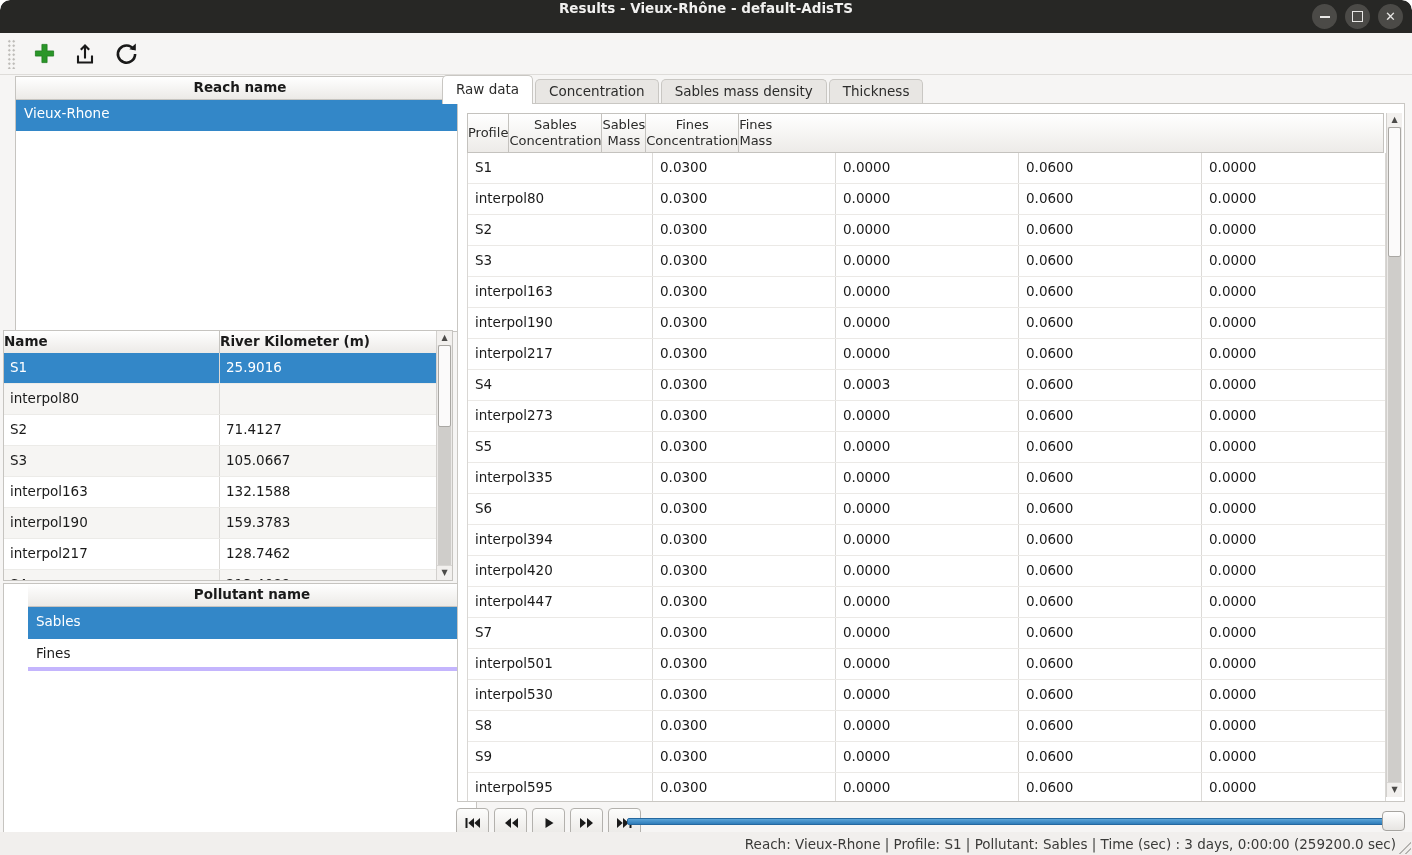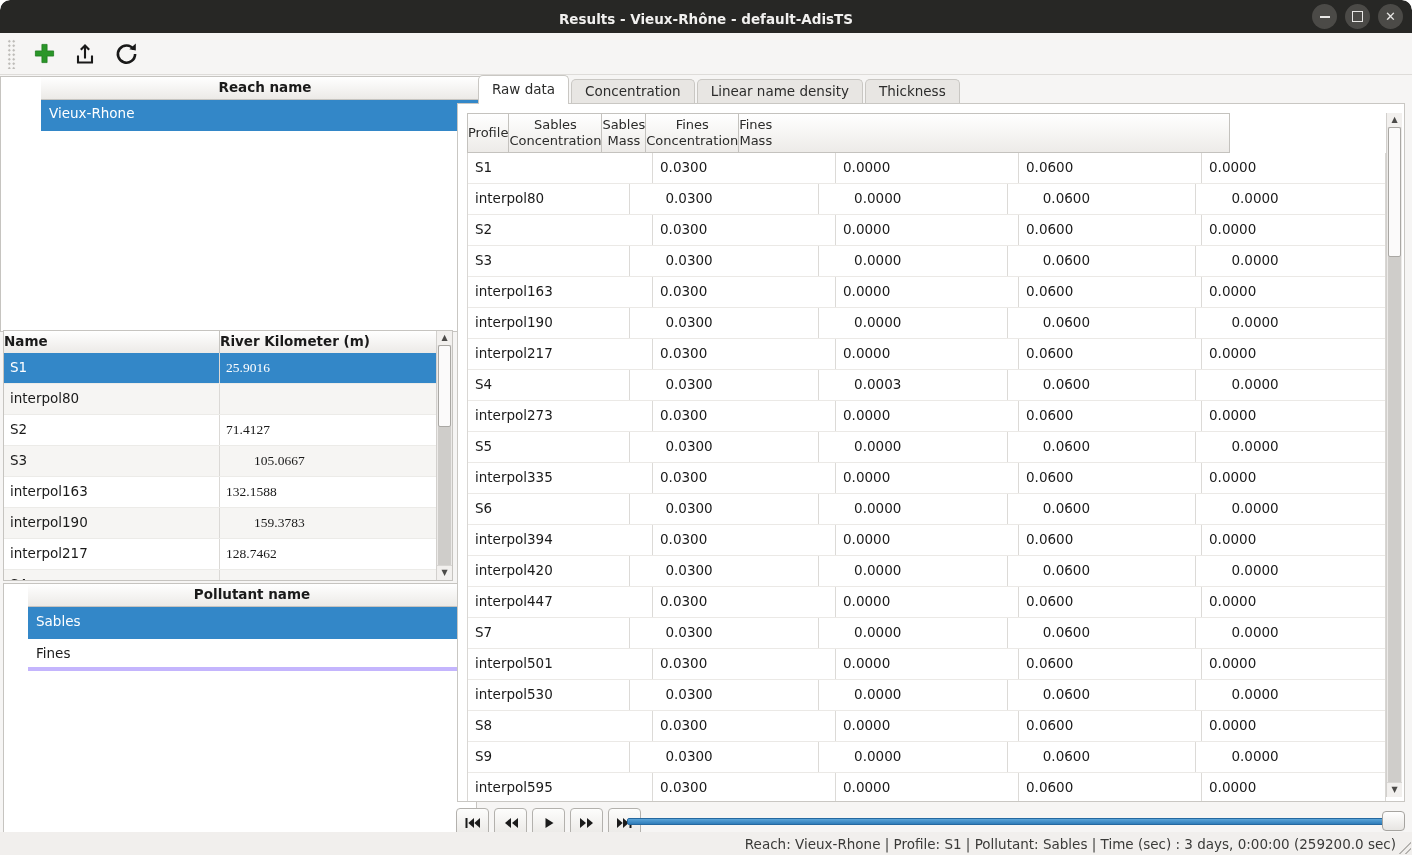--- a/index.html
+++ b/index.html
@@ -3,66 +3,66 @@
 <meta charset="utf-8">
 <style>
   html,body{margin:0;padding:0;background:#fff;}
   .window{
     position:relative;width:1412px;height:855px;overflow:hidden;
     font-family:"DejaVu Sans","Liberation Sans",sans-serif;font-size:13.5px;color:#1a1a1a;
     background:#f6f5f4;border-radius:10px 10px 0 0;
   }
   
   .titlebar{position:absolute;top:0;left:0;right:0;height:38px;background:#272725;
-    border-radius:10px 10px 0 0;display:flex;align-items:center;justify-content:center;}
+    border-radius:10px 10px 0 0;display:flex;justify-content:center;}
   .title{color:#f1f0ef;font-weight:bold;font-size:13.5px;}
   .win-controls{position:absolute;right:9px;top:4px;display:flex;gap:8px;}
   .win-btn{width:25px;height:25px;border-radius:50%;background:#4b4a47;color:#e9e8e6;
     display:flex;align-items:center;justify-content:center;font-size:13px;line-height:1;cursor:default;}
   .win-btn .bar{width:10px;height:2px;background:#e9e8e6;display:block;}
   .win-btn .sq{width:9px;height:9px;border:1.5px solid #e9e8e6;display:block;}
   
   .toolbar{position:absolute;top:33px;left:0;right:0;height:41px;background:#f6f5f4;
     border-bottom:1px solid #dedcd9;display:flex;align-items:center;gap:15px;padding-left:7px;}
   .grip{width:9px;height:30px;background-image:radial-gradient(circle,#b9b7b3 1px,transparent 1.3px);
     background-size:4.5px 4.5px;}
   .tool-btn{width:26px;height:26px;display:flex;align-items:center;justify-content:center;cursor:default;}
   
   .panel{position:absolute;background:#fff;border:1px solid #c6c4c0;overflow:hidden;}
   .panel-header{height:22px;background:linear-gradient(#ffffff,#eceae7);border-bottom:1px solid #c6c4c0;
     font-weight:bold;text-align:center;line-height:21px;font-size:13.5px;}
   .list-item{height:27px;line-height:27px;padding:0 8px;border-bottom:4px solid #c4b5fd;}
   .pollutant .list-item{height:28px;line-height:28px;}
   .sel{background:#3387c8 !important;color:#fff;border-bottom-color:#3387c8;}
-  .alt{background:#f6f5f3;gap:28px;}
+  .alt{background:#f6f5f3;}
   
   .pt-header{display:flex;height:22px;background:linear-gradient(#ffffff,#eceae7);border-bottom:1px solid #c6c4c0;}
   .pt-header .hc{font-weight:bold;text-align:left;line-height:21px;border-right:1px solid #c6c4c0;}
   .pt-header .hc1{width:215px;}
   .pt-header .hc2{width:216px;}
   .pt-rows{position:absolute;top:22px;left:0;width:433px;bottom:0;overflow:hidden;}
   .pt-row{display:flex;height:30px;line-height:29px;border-bottom:1px solid #ecebe8;}
   .pt-row .c1{width:209px;padding-left:6px;border-right:1px solid #dbd9d6;overflow:hidden;}
-  .pt-row .c2{flex:1;padding-left:6px;overflow:hidden;font-family:Liberation Serif, serif;}
+  .pt-row .c2{flex:1;padding-left:6px;overflow:hidden;}
   
   .vscroll{position:absolute;width:15px;background:#eceae8;border-left:1px solid #d2d0cd;}
   .vs-arrow{position:absolute;left:0;width:15px;height:14px;font-size:8px;line-height:14px;text-align:center;color:#4c4b49;background:#f2f0ee;}
   .vs-up{top:0;}
   .vs-down{bottom:0;border-top:1px solid #d8d6d3;}
   .vs-track{position:absolute;left:1px;right:1px;top:14px;bottom:14px;background:#cfcdca;}
   .vs-thumb{position:absolute;left:0;right:0;top:0;background:#fbfafa;border:1px solid #a9a7a3;border-radius:2px;}
   
-  .tabbar{position:absolute;left:478px;top:76px;height:27px;display:flex;align-items:flex-end;gap:2px;z-index:3;justify-content:center;}
+  .tabbar{position:absolute;left:442px;top:76px;height:27px;display:flex;align-items:flex-end;gap:2px;z-index:3;justify-content:center;}
   .tab{background:#e8e6e3;border:1px solid #c9c7c3;border-bottom:none;border-radius:5px 5px 0 0;
     padding:0 13px;height:23px;line-height:23px;color:#2c2c2b;cursor:default;}
   .tab.active{background:#fff;height:28px;line-height:27px;margin-bottom:-1px;z-index:4;}
   
   .data-frame{position:absolute;left:457px;top:103px;width:946px;height:697px;background:#fff;
     border:1px solid #c9c7c3;overflow:hidden;}
-  .grid{position:absolute;left:9px;top:9px;width:763px;border-radius:11px;}
+  .grid{position:absolute;left:9px;top:9px;width:917px;border-radius:11px;}
   .grid-header{display:flex;height:40px;background:linear-gradient(#ffffff,#edebe8);
     border:1px solid #c4c2be;box-sizing:border-box;}
   .gh-cell{display:flex;flex-direction:column;align-items:center;justify-content:center;
     border-right:1px solid #c4c2be;font-size:13px;color:#2b2b2a;line-height:16px;}
   .gh-cell:last-child{border-right:none;}
   .g-col0{width:185px;}.g-col{width:183px;}.g-colL{width:183px;}
   .grid-rows{position:absolute;top:40px;left:0;width:917px;height:648px;overflow:hidden;
     border-left:1px solid #d9d7d4;border-right:1px solid #d9d7d4;}
   .g-row{display:flex;height:30px;line-height:29px;border-bottom:1px solid #ebe9e6;background:#fff;}
   .g-row .gc{padding-left:7px;border-right:1px solid #dcdad7;overflow:hidden;box-sizing:border-box;}
@@ -118,21 +118,21 @@
       </svg>
     </div>
     <div class="tool-btn">
       <svg width="24" height="24" viewBox="0 0 24 24" fill="none">
         <path d="M19.6 7.2A8.6 8.6 0 1 0 21.1 12" stroke="#191919" stroke-width="2.6"></path>
         <path d="M21.8 1.6v7l-6.4-1.4z" fill="#191919"></path>
       </svg>
     </div>
   </div>
 
-  <div class="panel" style="left:0;top:76px;width:448px;height:254px;padding-left:40px;">
+  <div class="panel" style="left:15px;top:76px;width:448px;height:254px;">
     <div class="panel-header">Reach name</div>
     <div>
 
         <div class="list-item sel">Vieux-Rhone</div>
       </div>
   </div>
 
   <div class="panel" style="left:3px;top:330px;width:448px;height:249px;">
     <div class="pt-header">
       <div class="hc hc1">Name</div>
@@ -197,21 +197,21 @@
         <div class="list-item">Fines</div>
       </div>
   </div>
 
   <div class="tabbar">
 
       <div class="tab active">Raw data</div>
 
       <div class="tab">Concentration</div>
 
-      <div class="tab">Linear name density</div>
+      <div class="tab">Sables mass density</div>
 
       <div class="tab">Thickness</div>
     </div>
 
   <div class="data-frame">
     <div class="grid">
       <div class="grid-header">
 
           <div class="gh-cell">
             <span>Profile</span>

